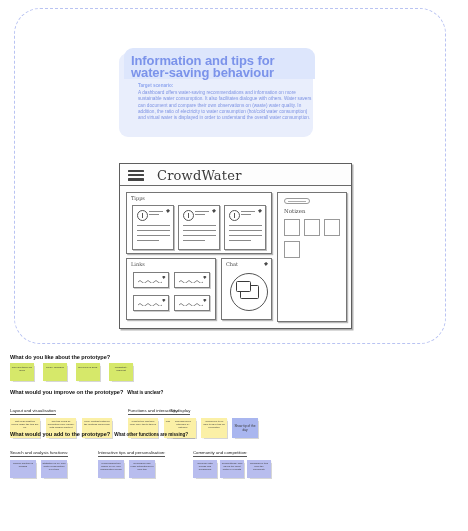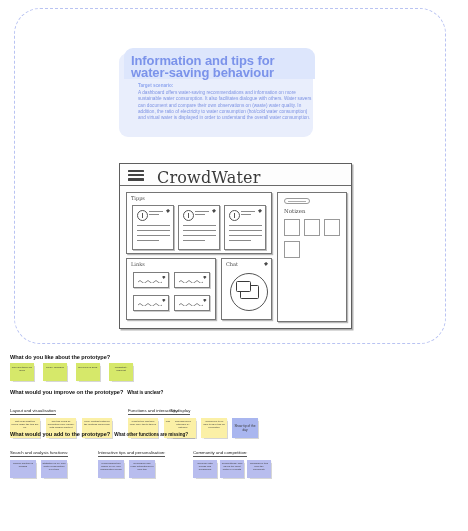--- a/index.html
+++ b/index.html
@@ -88,21 +88,21 @@
     position: absolute; left: 8px; top: 5.5px;
     width: 16px; height: 11px;
   }
   .hamburger i {
     display: block; height: 2.1px; background: #444;
     margin-bottom: 2.4px; border-radius: 0.5px;
   }
   .wire-brand {
     position: absolute; left: 37px; top: 3.5px;
     font-family: "DejaVu Serif", serif;
-    font-size: 16px; color: #3a3a3a; letter-spacing: 0.2px;
+    font-size: 13px; color: #3a3a3a; letter-spacing: 0.2px;
   }
   .wire-body {
     position: absolute; left: 0; top: 23px; right: 0; bottom: 0;
   }
 
   .panel {
     position: absolute;
     border: 1px solid #757575;
     background: #fff;
     box-sizing: border-box;

